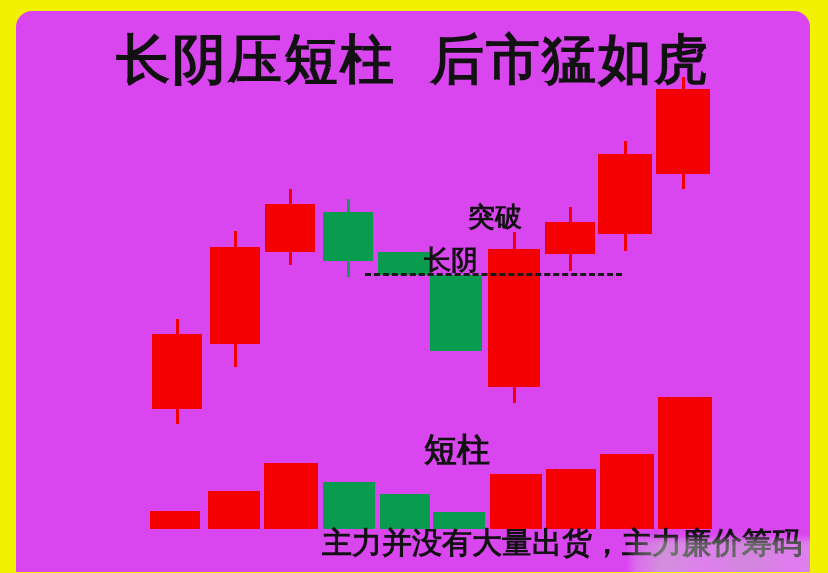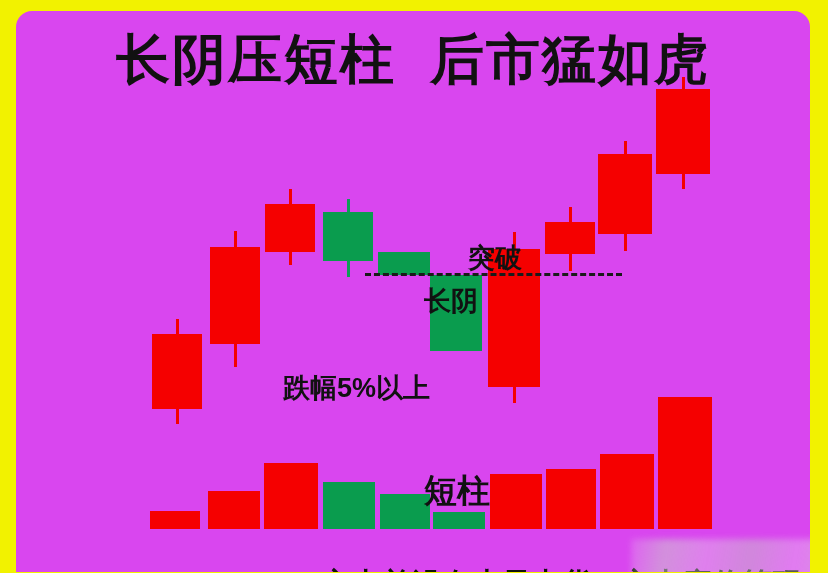--- a/index.html
+++ b/index.html
@@ -91,21 +91,20 @@
     border-top: 3px dashed #1a1a1a;
   }
 
   
   .annot {
     position: absolute;
     color: #111111;
     font-weight: 600;
     white-space: pre;
     line-height: 1.15;
-    margin-top: 41px;
   }
   #annot-changyin { font-size: 27px; }
   #annot-tupo     { font-size: 27px; }
   #annot-duanzhu  { font-size: 33px; }
   #annot-diefu    { font-size: 27px; }
   #annot-shifang  { font-size: 27px; }
   #annot-bottom   { font-size: 30px; }
 
   
   #watermark {
@@ -190,21 +189,20 @@
         </div>
 
       <div id="dash-line" style="left: 349px; top: 262px; width: 257px;"></div>
 
       <div class="annot" id="annot-changyin" style="left: 408px; top: 234px;">长阴</div>
 
       <div class="annot" id="annot-tupo" style="left: 452px; top: 191px;">突破</div>
 
       <div class="annot" id="annot-duanzhu" style="left: 408px; top: 420px;">短柱</div>
 
-      <div class="annot" id="annot-diefu" style="left: 267px; top: 321px;">跌幅5%以上</div>
 
 
       <div class="annot" id="annot-bottom" style="left: 306px; top: 515px;">主力并没有大量出货，主力廉价筹码</div>
 
       <div id="watermark"></div>
     </div>
 
   </div>
 </div>
 

